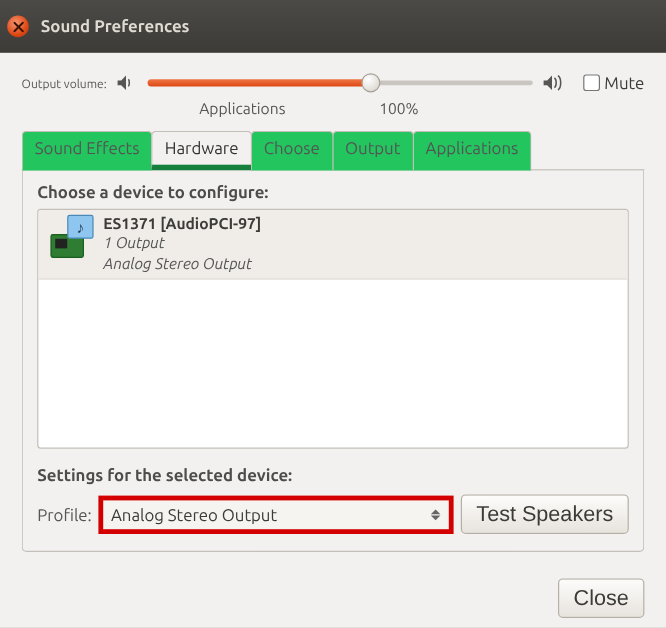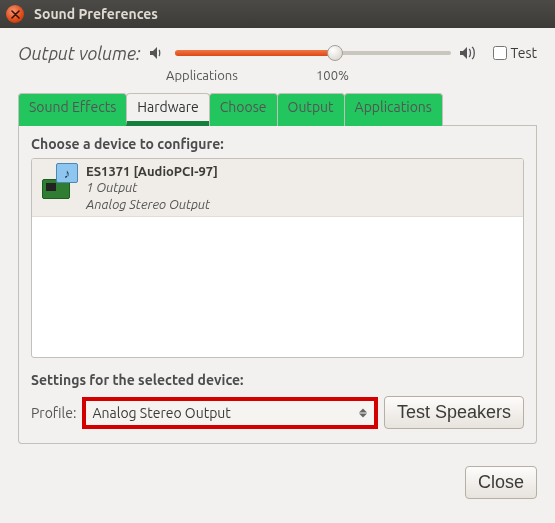--- a/index.html
+++ b/index.html
@@ -7,21 +7,21 @@
   font-family: "Ubuntu", "Liberation Sans", sans-serif;
   font-size: 13px;
   background: #f2f1f0;
   color: #3c3b37;
   width: 555px;
   height: 523px;
   overflow: hidden;
 }
 .titlebar {
   background: linear-gradient(#4b4a46, #3c3b37);
-  height: 28px;
+  height: 44px;
   display: flex;
   align-items: center;
   padding: 0 6px;
   color: #dfdbd2;
   font-weight: bold;
   font-size: 14px;
 }
 .titlebar .close-btn {
   width: 18px; height: 18px;
   border-radius: 50%;
@@ -34,21 +34,21 @@
 }
 .content {
   padding: 14px 18px 12px 18px;
 }
 .volume-row {
   display: flex;
   align-items: center;
   gap: 8px;
   margin-bottom: 4px;
 }
-.volume-label { color: #555; font-size: 18px; font-style: italic; }
+.volume-label { color: #555; font-size: 10px; }
 .speaker-icon svg { display:block; }
 .slider-wrap {
   flex: 1;
   position: relative;
   height: 22px;
   display: flex;
   align-items: center;
 }
 .slider-track {
   position: absolute;
@@ -230,21 +230,21 @@
     </div>
     <span class="speaker-icon">
       <svg width="20" height="16" viewBox="0 0 20 16">
           <path d="M1 6h3l4-4v12l-4-4H1z" fill="#555"></path>
           <path d="M10 4c2 1 2 7 0 8" stroke="#555" fill="none" stroke-width="1.3"></path>
           <path d="M13 2c3 2 3 10 0 12" stroke="#555" fill="none" stroke-width="1.3"></path>
         </svg>
     </span>
     <label class="mute-check">
       <input type="checkbox" style="">
-      <span>Test</span>
+      <span>Mute</span>
     </label>
   </div>
   <div class="scale-labels">
     <span class="sp1"></span>
     <span class="unamp">Applications</span>
     <span class="p100">100%</span>
   </div>
 
   <div class="tabs">
     <div class="tab">Sound Effects</div>

